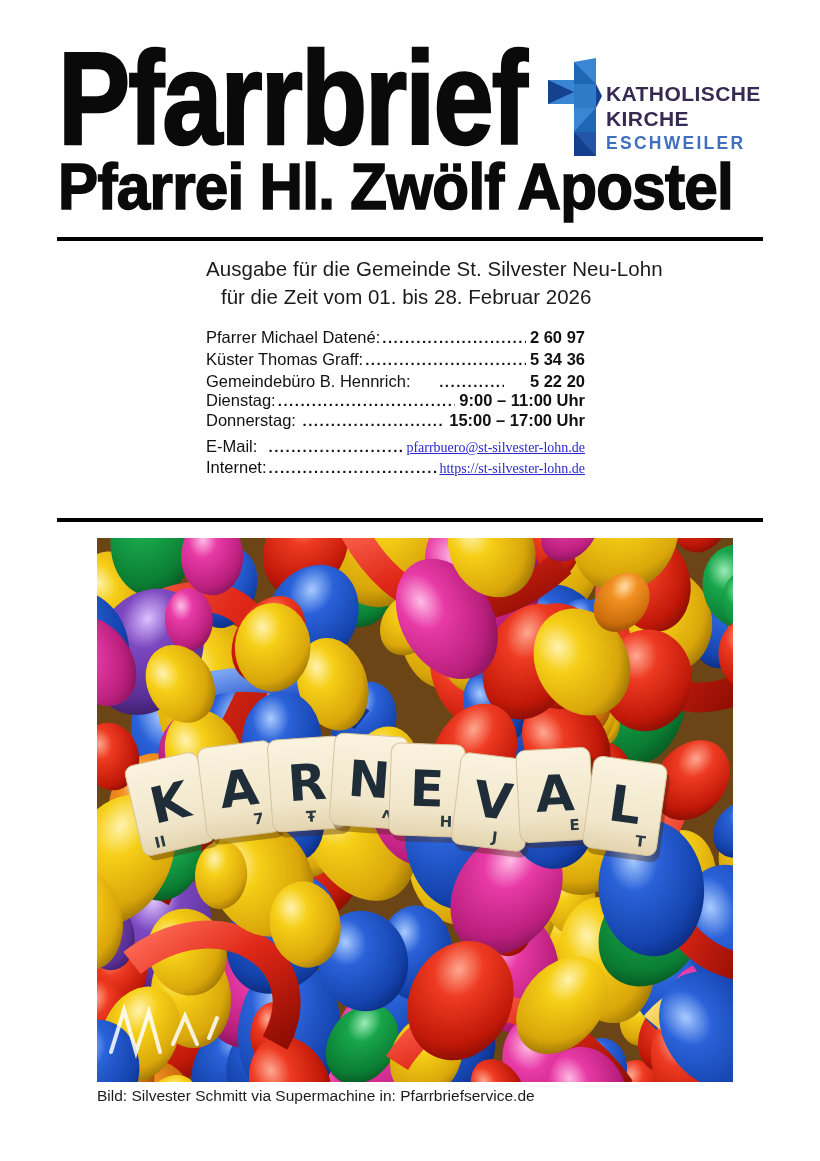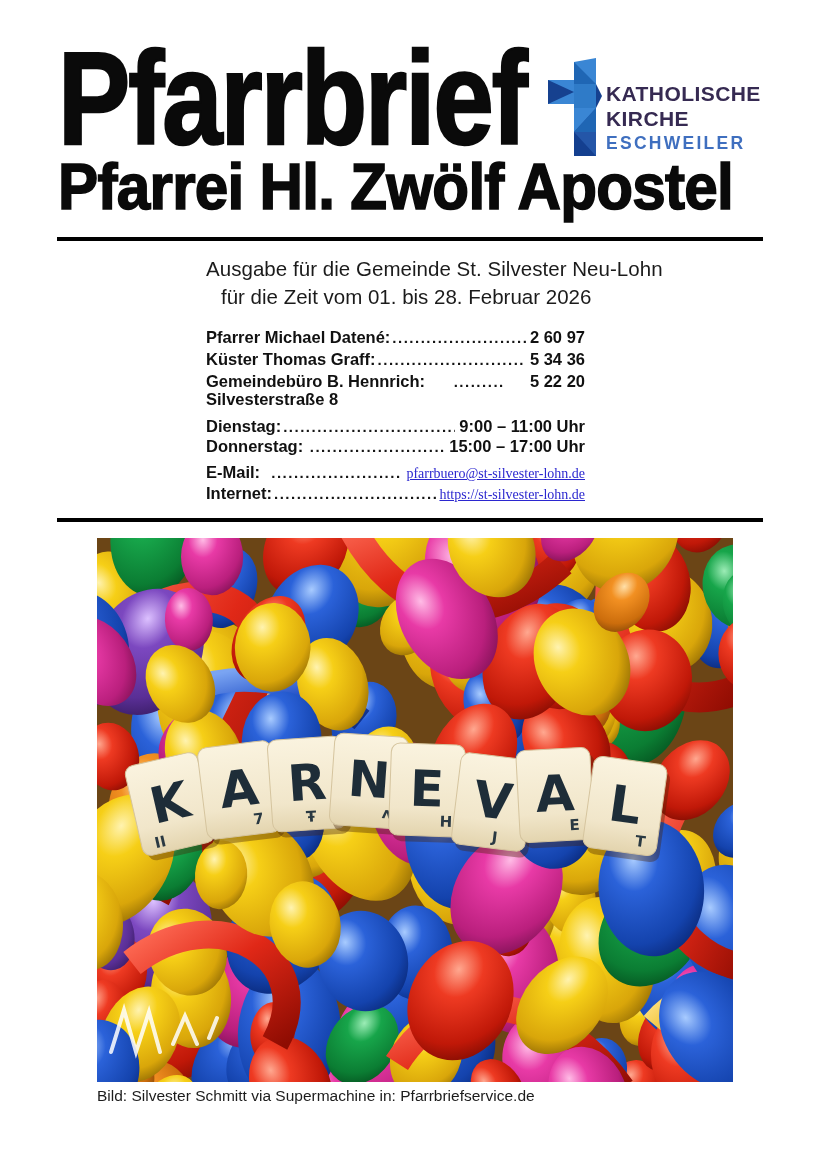--- a/index.html
+++ b/index.html
@@ -31,21 +31,21 @@
   .rule-top{top:237px;}
   .rule-bottom{top:518px;}
 
   
   .issue-1{left:206px;top:257px;font-size:20.5px;color:#1b1b1b;letter-spacing:.002em;}
   .issue-2{left:221px;top:285px;font-size:20.5px;color:#1b1b1b;}
 
   
   .contact-block{left:206px;top:329px;width:379px;font-size:16.5px;line-height:17px;}
   .leader-row{display:flex;align-items:baseline;margin-bottom:5px;}
-  .lbl{font-weight:700;white-space:pre;}
+  .lbl{font-weight:400;white-space:pre;}
   .val{font-weight:700;white-space:pre;}
   .dots{flex:1;overflow:hidden;white-space:nowrap;font-weight:700;font-size:15px;
         letter-spacing:1.5px;margin:0 4px 0 2px;color:#151515;}
   .address-line{font-weight:700;margin:-1px 0 10px 0;}
   .hours-heading{font-weight:700;text-decoration:underline;text-underline-offset:3px;
                  text-decoration-thickness:2px;margin:0 0 4px 0;}
   .hour-row{margin-bottom:3px;}
   .links-group{margin-top:9px;}
   .link-row{margin-bottom:3px;}
   .doc-link{font-family:"Liberation Serif",serif;font-size:14px;color:#2b27cf;
@@ -104,21 +104,20 @@
     <span class="dots">............................................................................................................................................</span>
     <span class="val">5 34 36</span>
   </div>
 
   <div class="leader-row" style="margin-bottom:2px;gap:22px;">
     <span class="lbl">Gemeindebüro B. Hennrich: </span>
     <span class="dots">............................................................................................................................................</span>
     <span class="val">5 22 20</span>
   </div>
 
-  <div class="address-line">Silvesterstraße 8</div>
 
 
   <div class="leader-row hour-row">
     <span class="lbl">Dienstag:</span>
     <span class="dots">............................................................................................................................................</span>
     <span class="val">9:00 – 11:00 Uhr</span>
   </div>
 
   <div class="leader-row hour-row">
     <span class="lbl">Donnerstag: </span>

